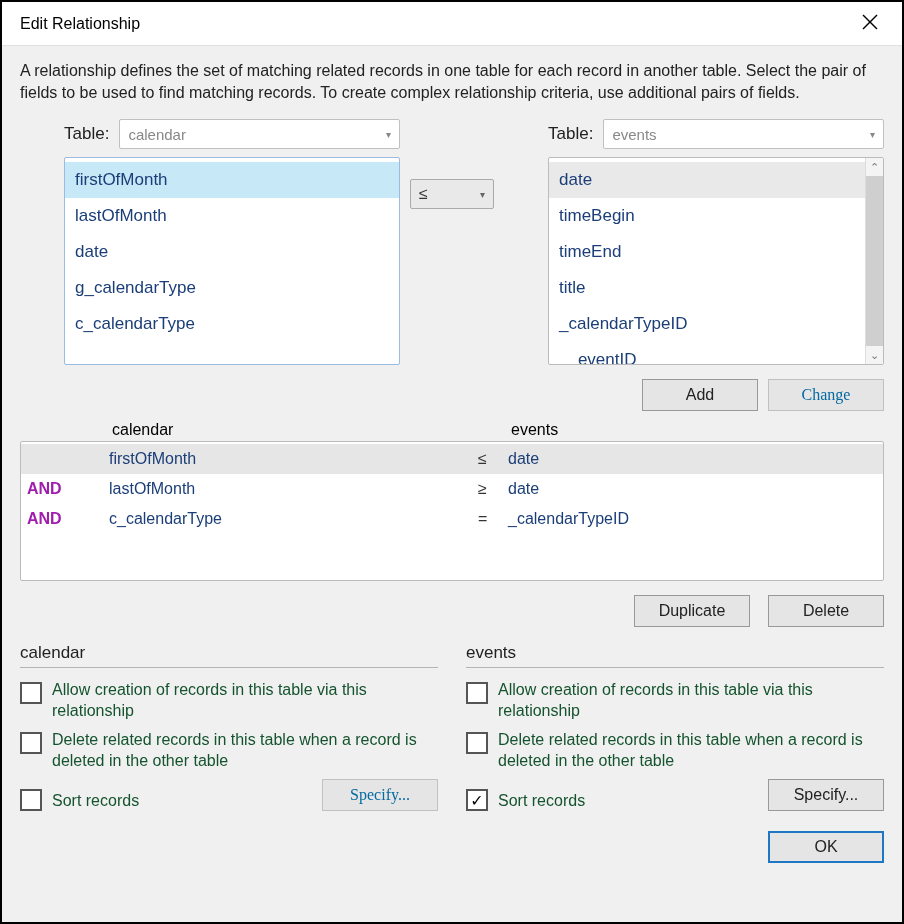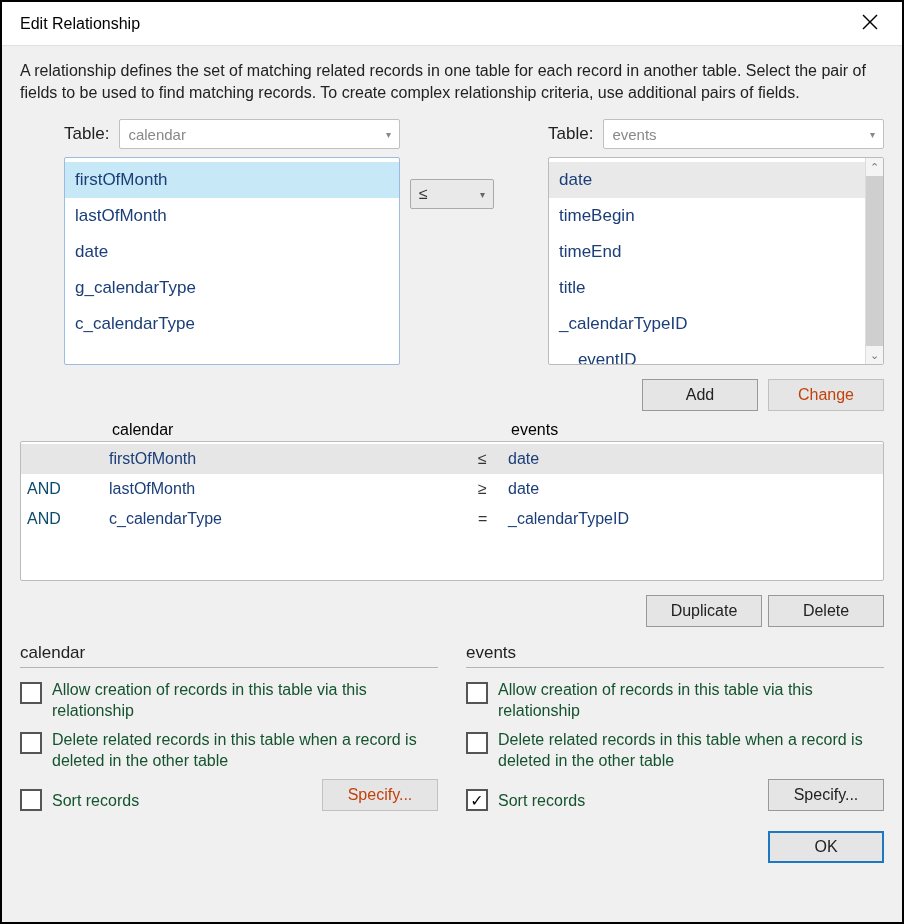--- a/index.html
+++ b/index.html
@@ -174,22 +174,23 @@
     border: 1px solid #999;
     font-size: 16px;
     color: #222;
     display: inline-flex;
     align-items: center;
     justify-content: center;
     cursor: pointer;
     padding: 0 10px;
   }
   .btn:disabled, .btn.disabled {
-    color: #c2410c;
+    color: #0369a1;
     border-color: #c0c0c0;
+    font-family: Liberation Serif, serif;
   }
   .btn.primary {
     background: #e5e5e5;
     border: 2px solid #1d77c2;
   }
   .criteria-head {
     display: flex;
     margin-top: 10px;
     padding: 0 4px 2px 4px;
     font-size: 16px;
@@ -208,28 +209,28 @@
   .crit-row {
     display: flex;
     align-items: center;
     height: 30px;
     padding: 0 6px;
     font-size: 16px;
   }
   .crit-row.sel {
     background: #e6e6e6;
   }
-  .crit-row .c1 { width: 82px; color: #0c4a6e; }
+  .crit-row .c1 { width: 82px; color: #a21caf; font-weight: bold; }
   .crit-row .c2 { flex: 1; color: #1b3e78; }
   .crit-row .c3 { width: 30px; text-align: left; color: #333; }
   .crit-row .c4 { flex: 1; color: #1b3e78; }
   .dup-del-row {
     display: flex;
     justify-content: flex-end;
-    gap: 6px;
+    gap: 18px;
     margin-top: 14px;
   }
   .options-row {
     display: flex;
     gap: 28px;
     margin-top: 16px;
   }
   .options-col {
     flex: 1;
   }

